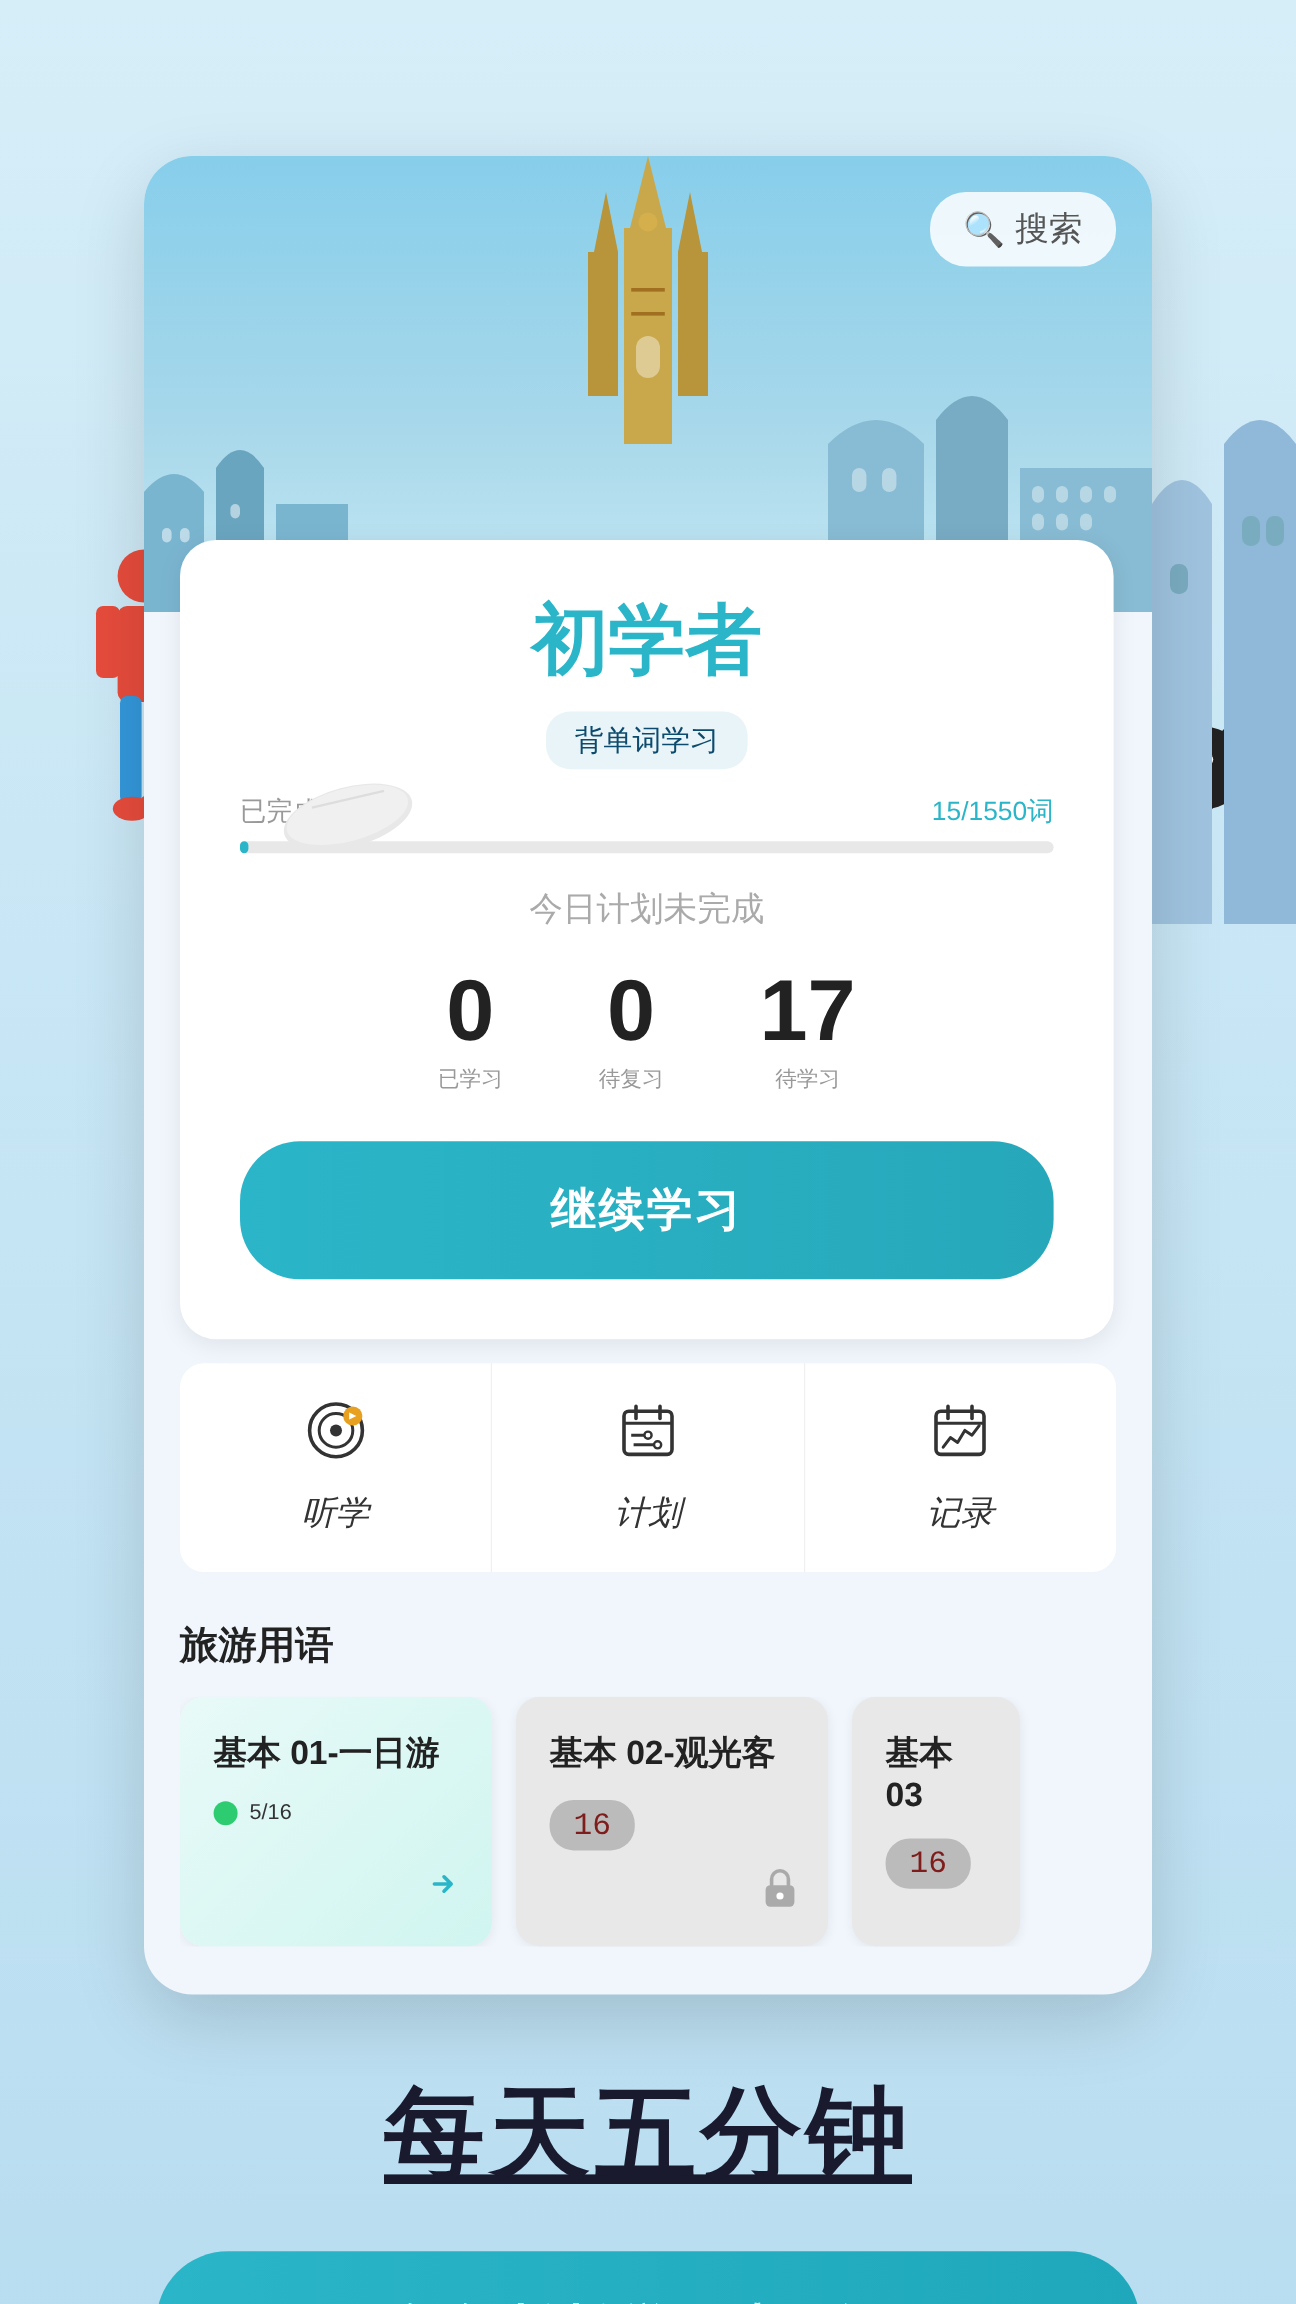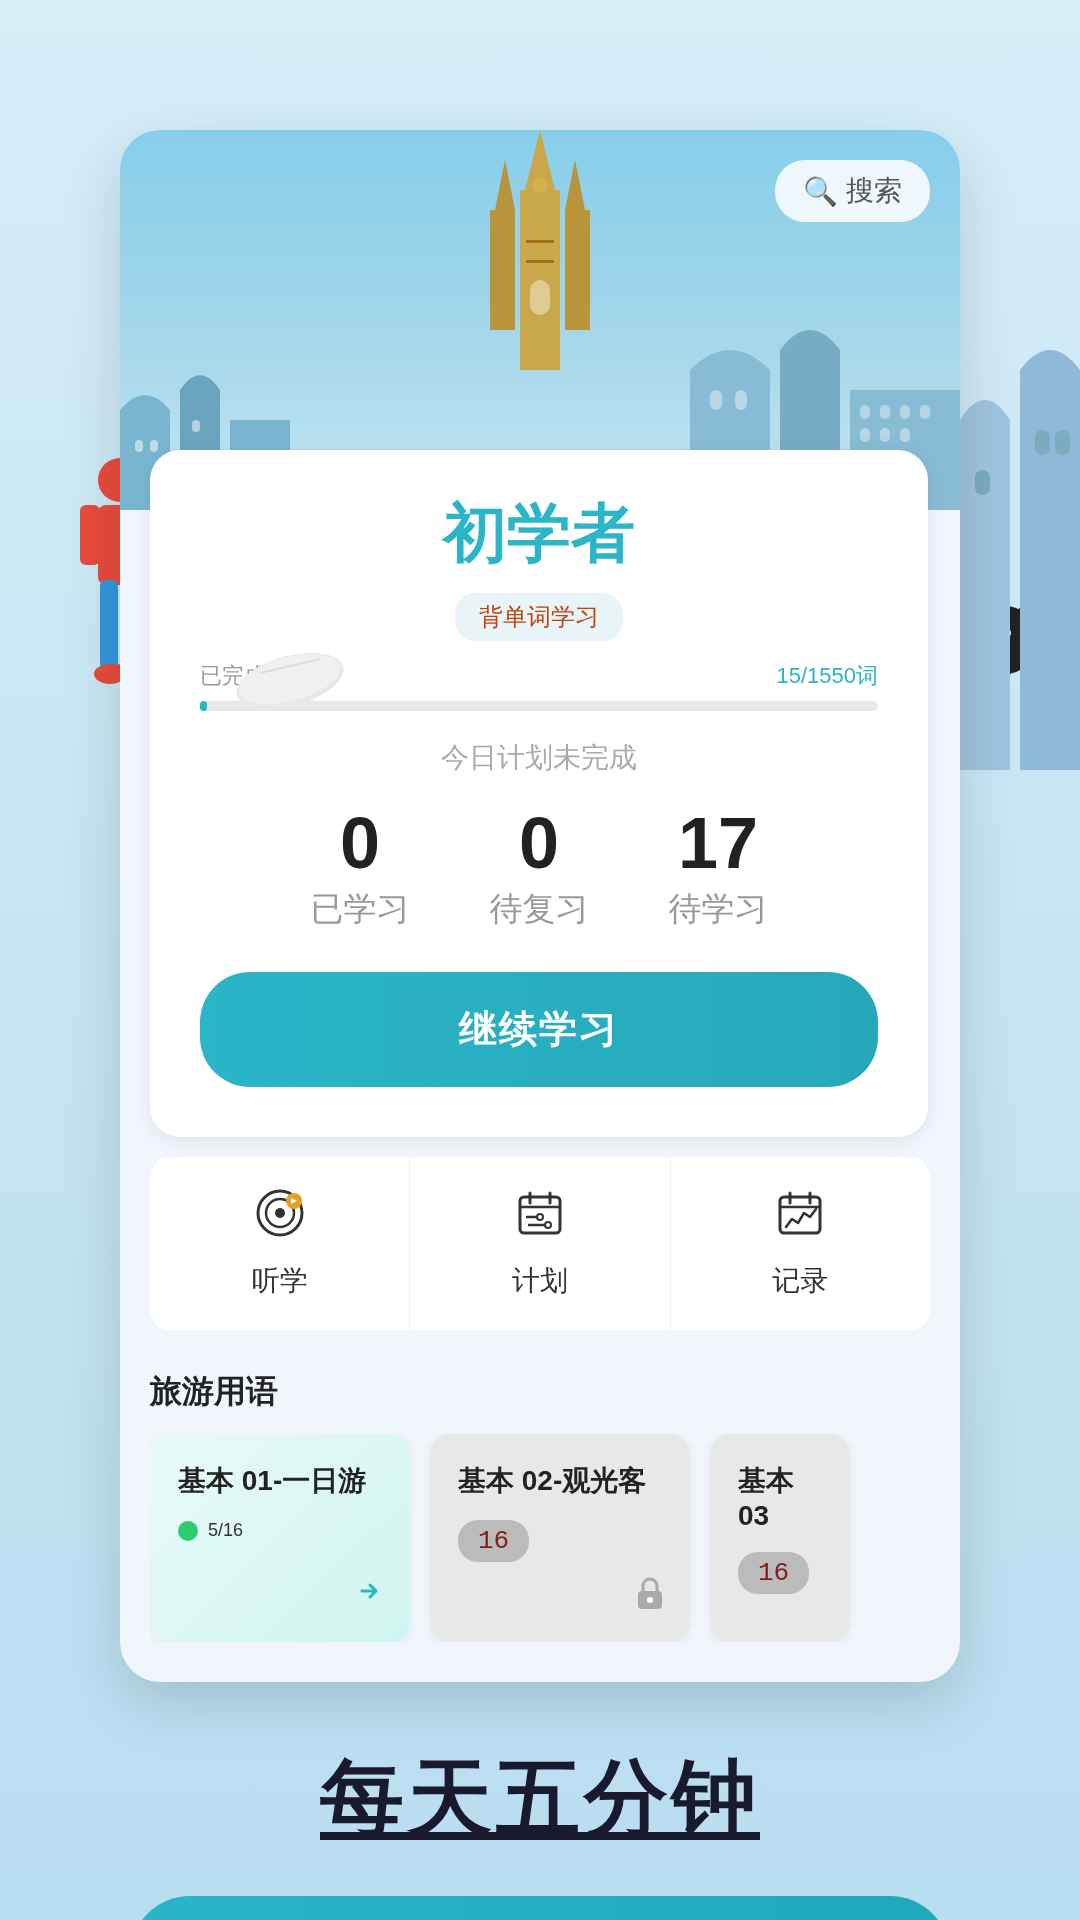--- a/index.html
+++ b/index.html
@@ -82,21 +82,21 @@
     }
 
     .badge-row {
       display: flex;
       justify-content: center;
       margin-bottom: 20px;
     }
 
     .badge {
       background: #e8f4f7;
-      color: #c2410c;
+      color: #0c4a6e;
       font-size: 24px;
       padding: 8px 24px;
       border-radius: 20px;
     }
 
     .progress-row {
       display: flex;
       justify-content: space-between;
       font-size: 22px;
       color: #999;
@@ -136,21 +136,21 @@
     }
 
     .stat-number {
       font-size: 72px;
       font-weight: 700;
       color: #222;
       line-height: 1;
     }
 
     .stat-label {
-      font-size: 33px;
+      font-size: 18px;
       color: #999;
       margin-top: 8px;
     }
 
     .continue-btn {
       width: 100%;
       background: linear-gradient(90deg, #2bb5c8, #26a8ba);
       color: white;
       border: none;
       border-radius: 50px;
@@ -161,20 +161,21 @@
       letter-spacing: 2px;
     }
 
     
     .tabs-row {
       display: flex;
       background: white;
       margin: 20px 30px 0 30px;
       border-radius: 20px;
       overflow: hidden;
+      font-style: italic;
     }
 
     .tab-item {
       flex: 1;
       display: flex;
       flex-direction: column;
       align-items: center;
       padding: 30px 20px;
       border-right: 1px solid #f0f0f0;
       cursor: pointer;

